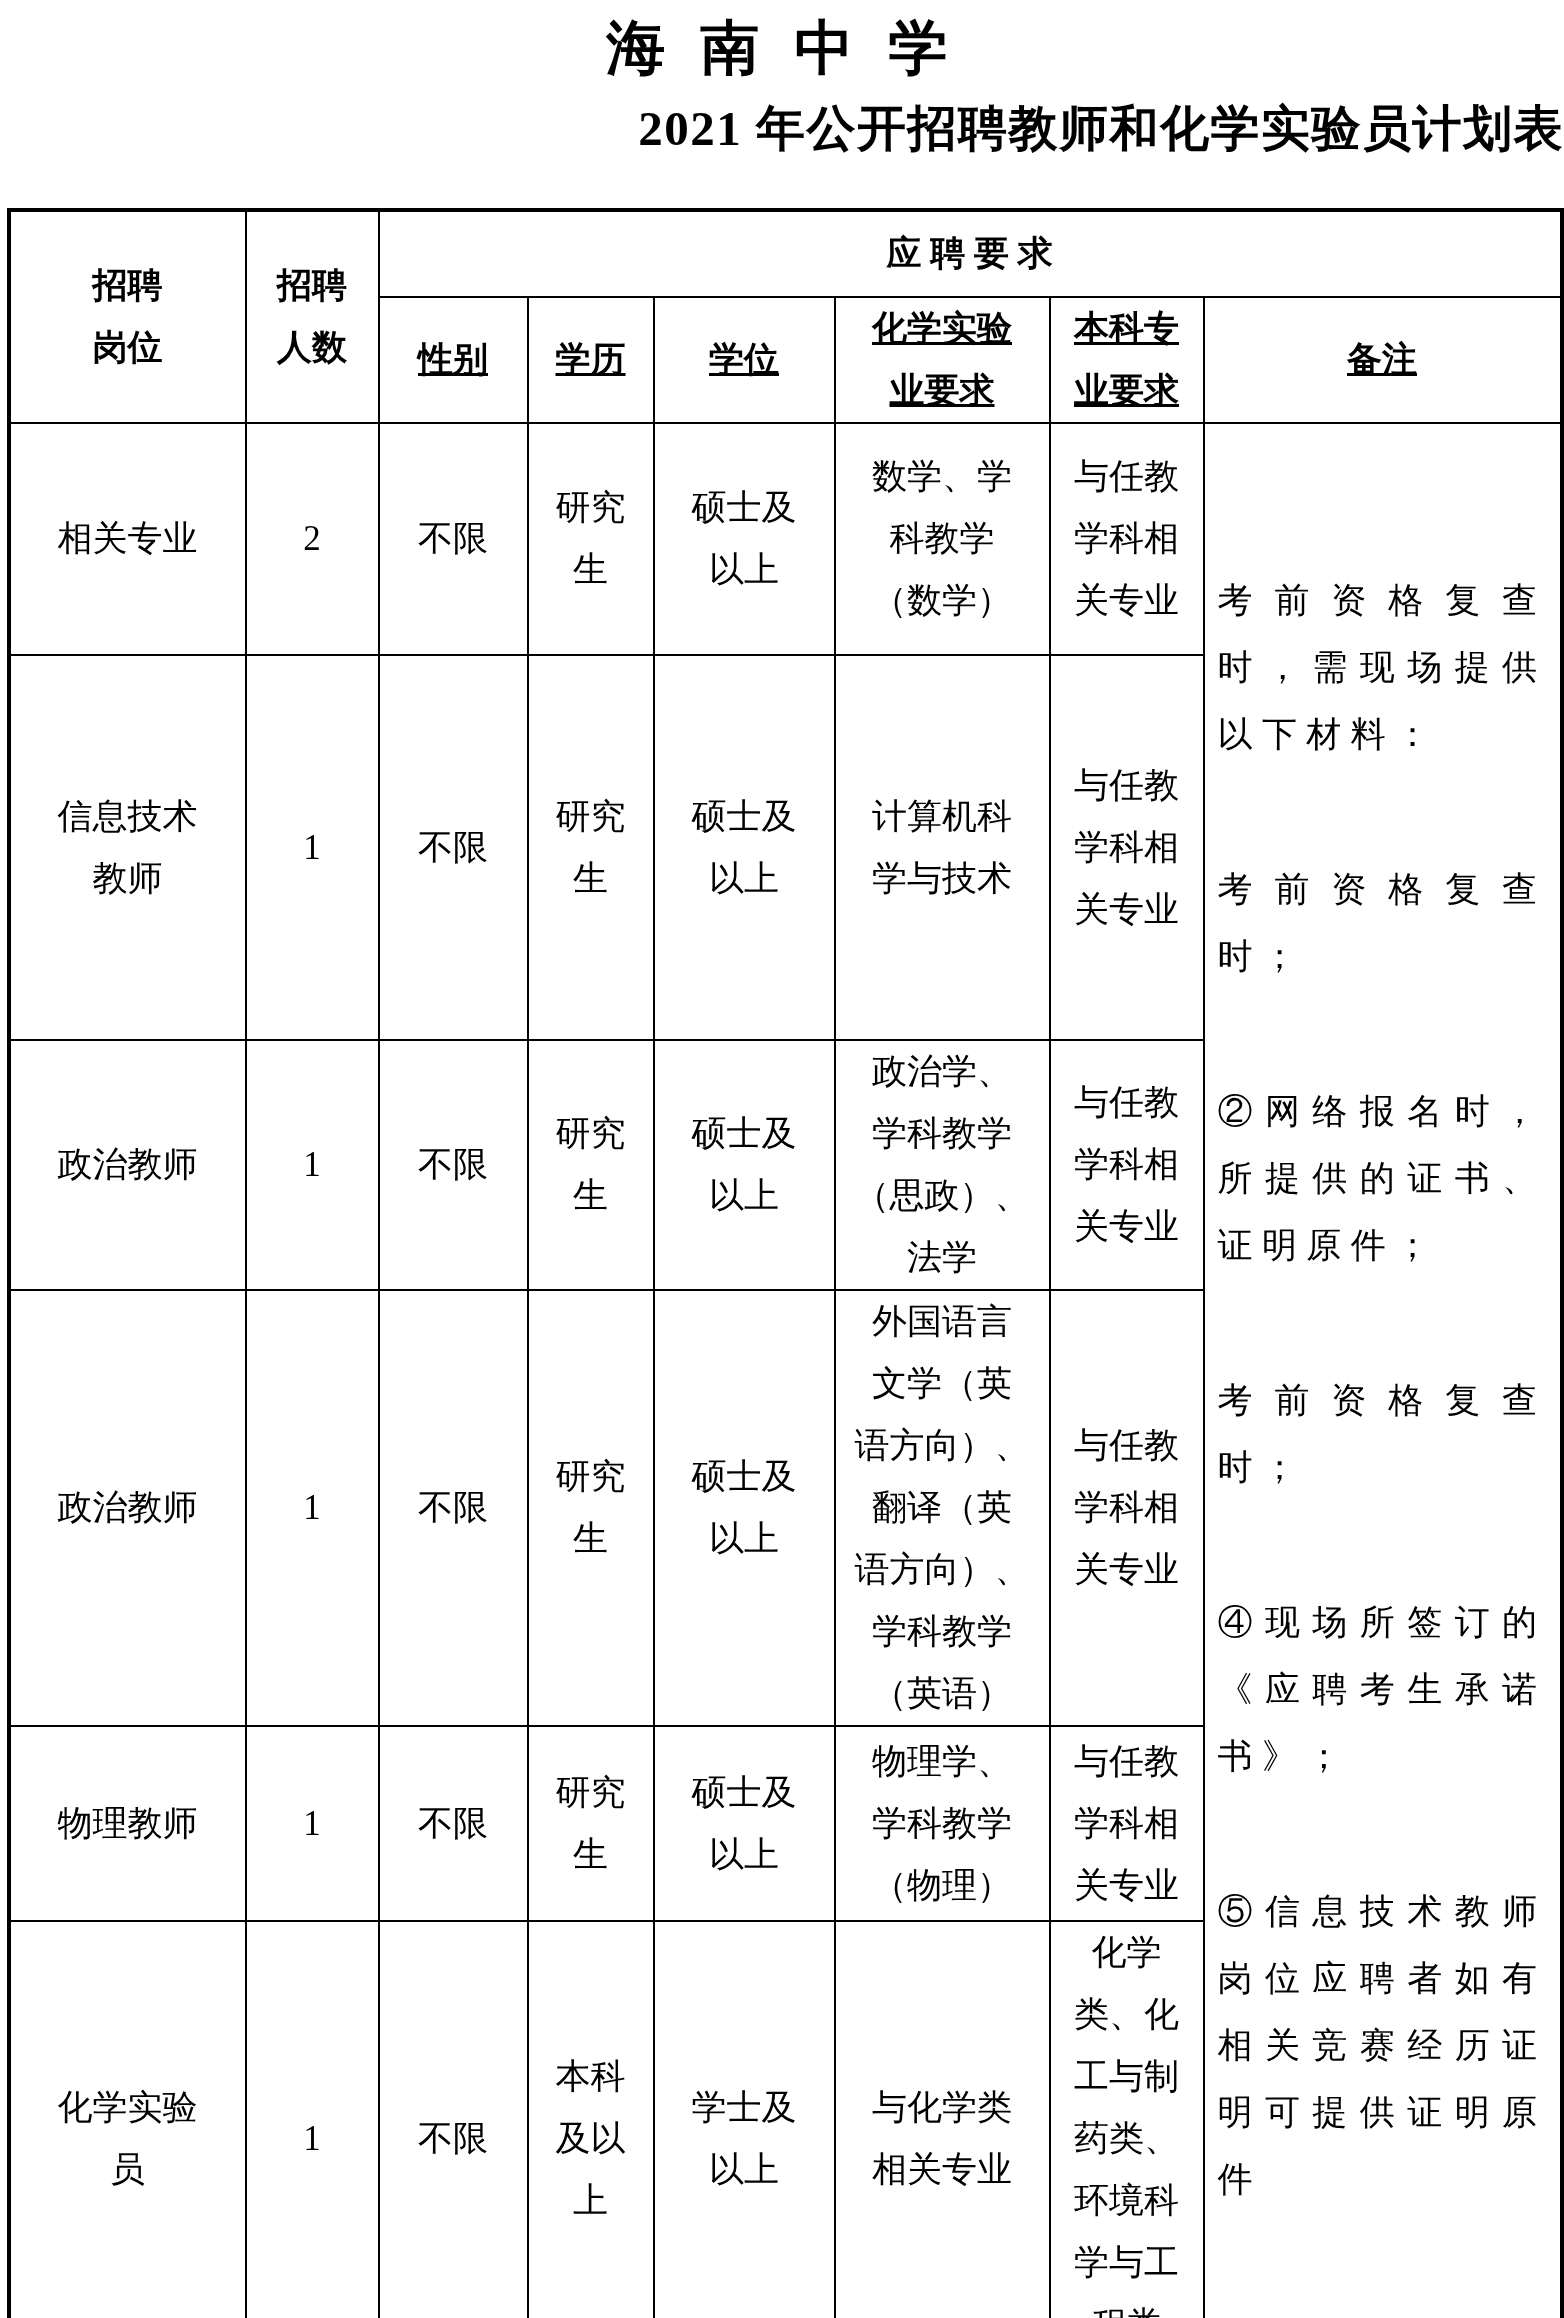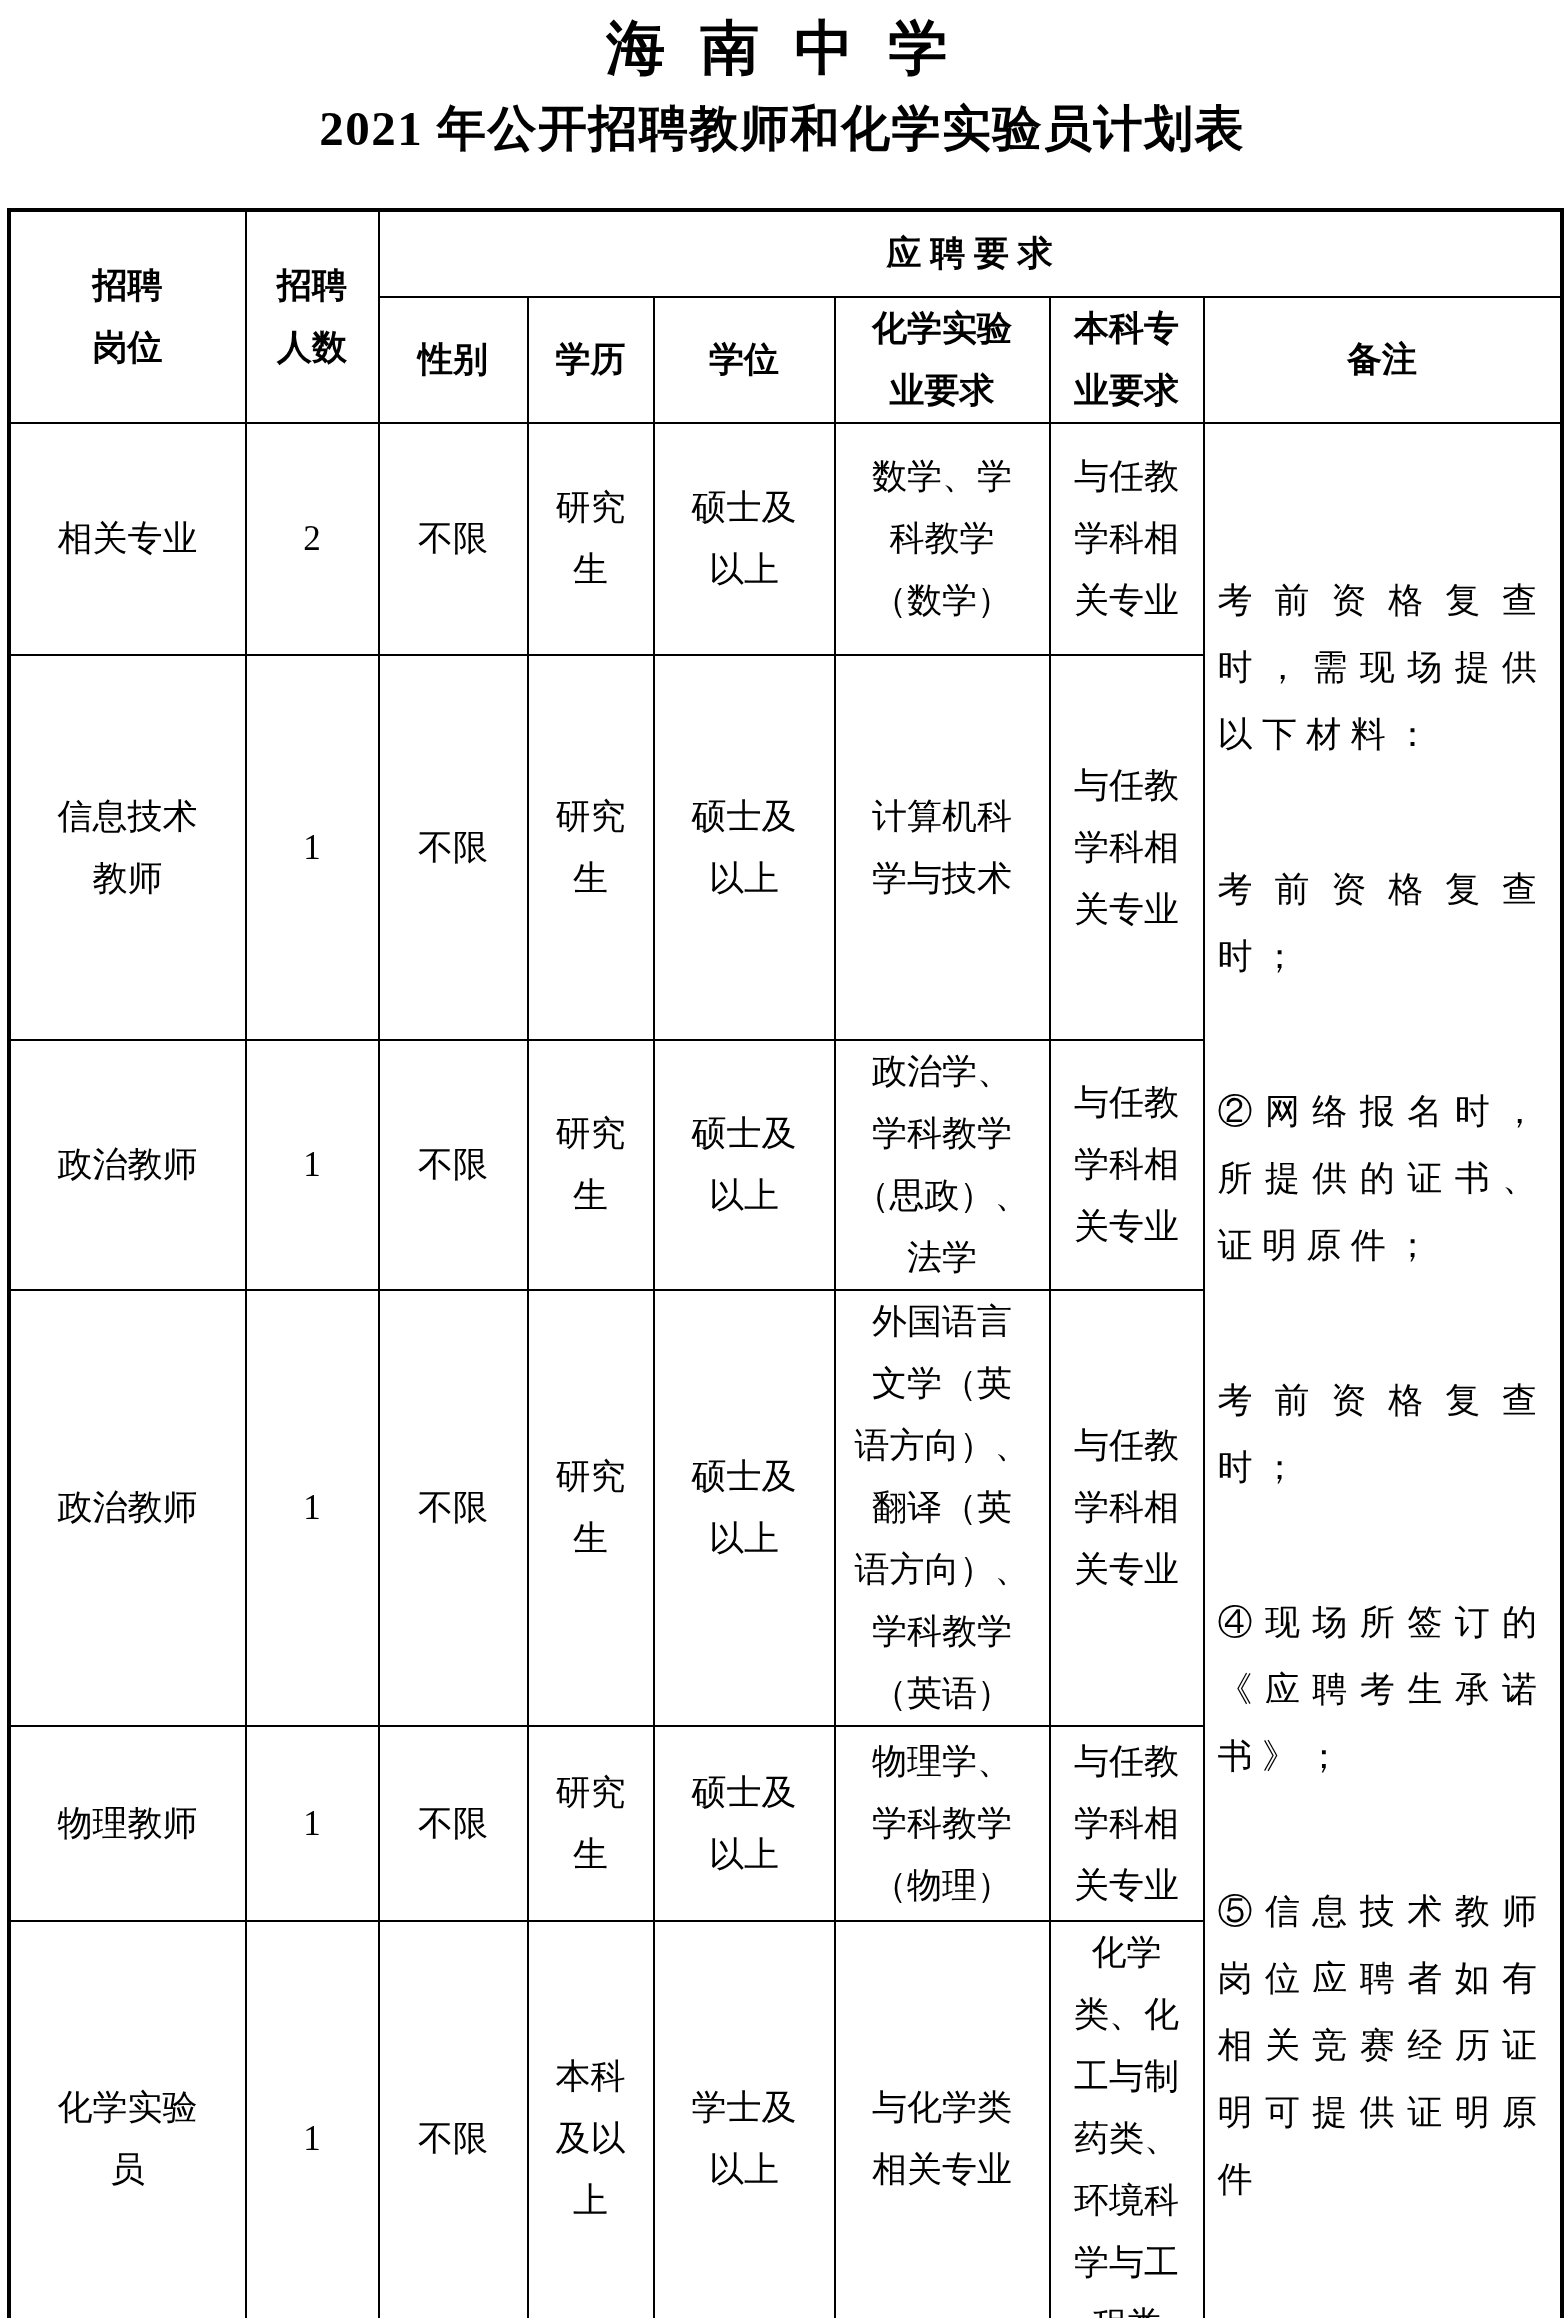--- a/index.html
+++ b/index.html
@@ -12,21 +12,21 @@
     font-family:"Liberation Serif","DejaVu Serif",serif;
     overflow:hidden;
   }
   .title {
     position:absolute; top:8.7px; left:0; width:100%;
     text-align:center;
     font-size:59px; font-weight:bold; letter-spacing:10.2px;
   }
   .subtitle {
     position:absolute; top:96px; left:0; width:100%;
-    text-align:center;
+    text-align:right;
     font-size:49px; font-weight:bold; letter-spacing:1.5px;
   }
   table.plan {
     position:absolute; left:6.5px; top:208px;
     width:1552px;
     border-collapse:collapse;
     table-layout:fixed;
     border:4.4px solid #000;
   }
   table.plan td {
@@ -35,21 +35,21 @@
     vertical-align:middle;
     font-size:35px;
     line-height:62px;
     padding:0;
     white-space:pre-line;
     overflow:hidden;
   }
   td.hdr { font-weight:bold; }
   td.num { font-size:41px; }
   tr.rh1 { height:87px; }
-  tr.rh2 { height:115px; }
+  tr.rh2 { height:115px;text-decoration:underline; }
   tr.r1  { height:232px; }
   tr.r2  { height:385px;margin-top:32px; }
   tr.r3  { height:247px; }
   tr.r4  { height:419px; }
   tr.r5  { height:195px; }
   tr.r6  { height:420px; }
   td.remark-cell {
     vertical-align:top;
     padding:122px 17.4px 0 17.4px;
     white-space:normal;

